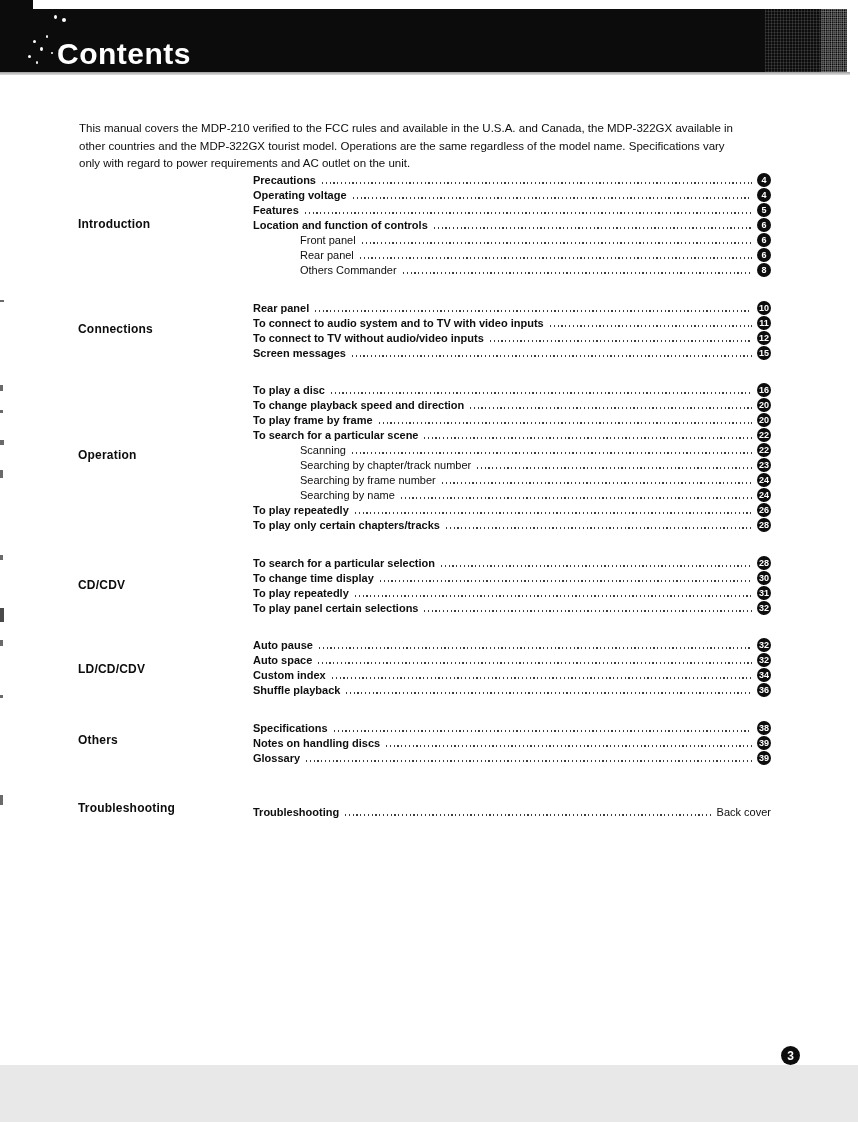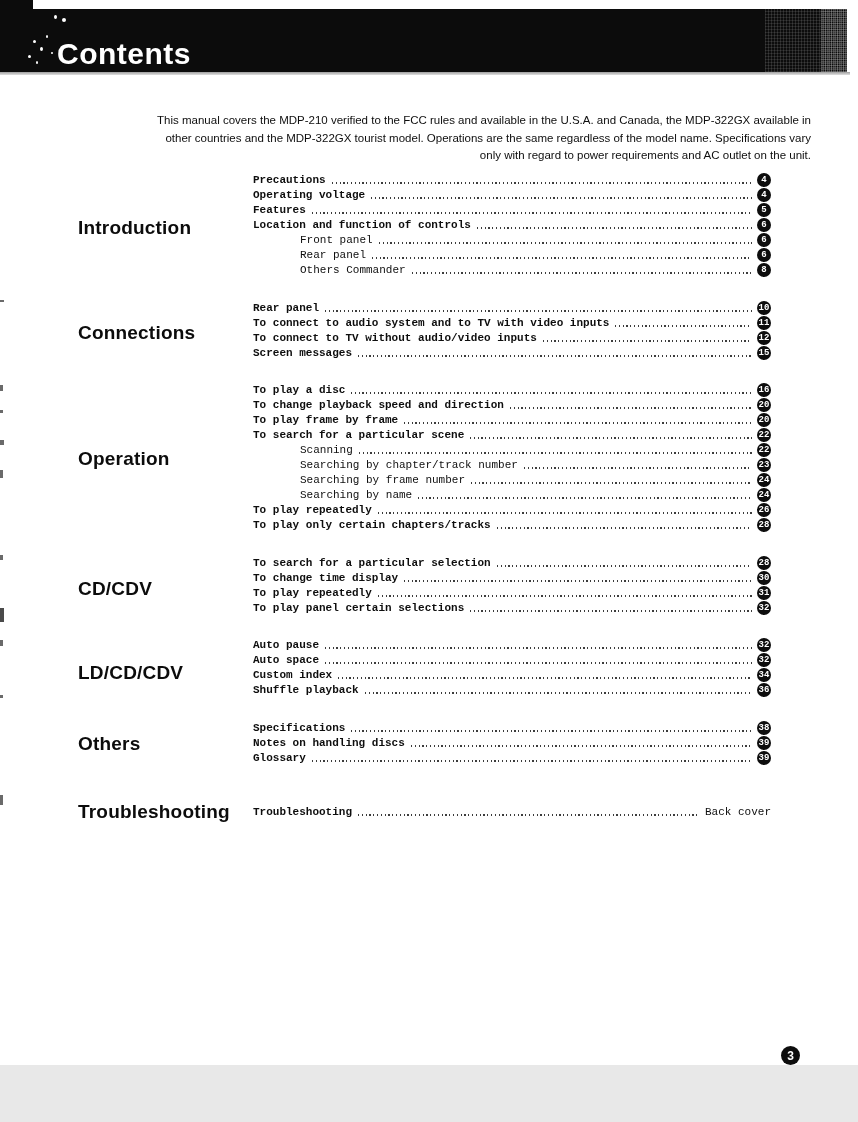--- a/index.html
+++ b/index.html
@@ -30,37 +30,37 @@
     position:absolute;right:0;top:0;width:26px;height:100%;
     background-image:
       repeating-linear-gradient(90deg, rgba(255,255,255,.35) 0 1px, transparent 1px 2px),
       repeating-linear-gradient(0deg, rgba(255,255,255,.3) 0 1px, transparent 1px 2px);
     opacity:.6;
   }
   .speck{position:absolute;background:#fff;border-radius:50%;}
   
   .intro{
     position:absolute;left:63px;top:104px;width:740px;
-    font-size:11.5px;line-height:17.5px;color:#0e0e0e;white-space:pre-line;margin:8px;text-align:right;
+    font-size:11.5px;line-height:17.5px;color:#0e0e0e;white-space:pre-line;margin:16px;
   }
   
   .toc{position:absolute;left:0;top:0;width:100%;height:100%;}
   .toc-section{position:absolute;left:0;width:100%;}
   .sec-0{top:172px;} .sec-0 .section-label{top:45px;}
   .sec-1{top:300px;} .sec-1 .section-label{top:22px;}
   .sec-2{top:382px;} .sec-2 .section-label{top:66px;}
   .sec-3{top:555px;} .sec-3 .section-label{top:23px;}
   .sec-4{top:637px;} .sec-4 .section-label{top:25px;}
   .sec-5{top:720px;} .sec-5 .section-label{top:13px;}
   .sec-6{top:804px;} .sec-6 .section-label{top:-3px;}
   .section-label{
-    position:absolute;left:78px;font-size:19px;font-weight:bold;color:#0c0c0c;
+    position:absolute;left:78px;font-size:12px;font-weight:bold;color:#0c0c0c;
     letter-spacing:.2px;white-space:nowrap;
   }
-  .entries{position:absolute;left:253px;width:518px;margin:0;padding:0;list-style:none;font-family:Liberation Mono, monospace;}
+  .entries{position:absolute;left:253px;width:518px;margin:0;padding:0;list-style:none;}
   .entry{display:flex;align-items:flex-end;height:15px;}
   .entry-title{font-size:11px;font-weight:bold;white-space:nowrap;color:#0e0e0e;line-height:13px;}
   .entry.sub{padding-left:47px;}
   .entry.sub .entry-title{font-weight:normal;}
   .leader{
     flex:1;height:2px;margin:0 5px 3px 6px;
     background-image:repeating-linear-gradient(90deg,#3c3c3c 0 1.2px,transparent 1.2px 3.8px);
   }
   .badge{
     flex:none;width:14px;height:14px;border-radius:50%;background:#0d0d0d;color:#fff;

